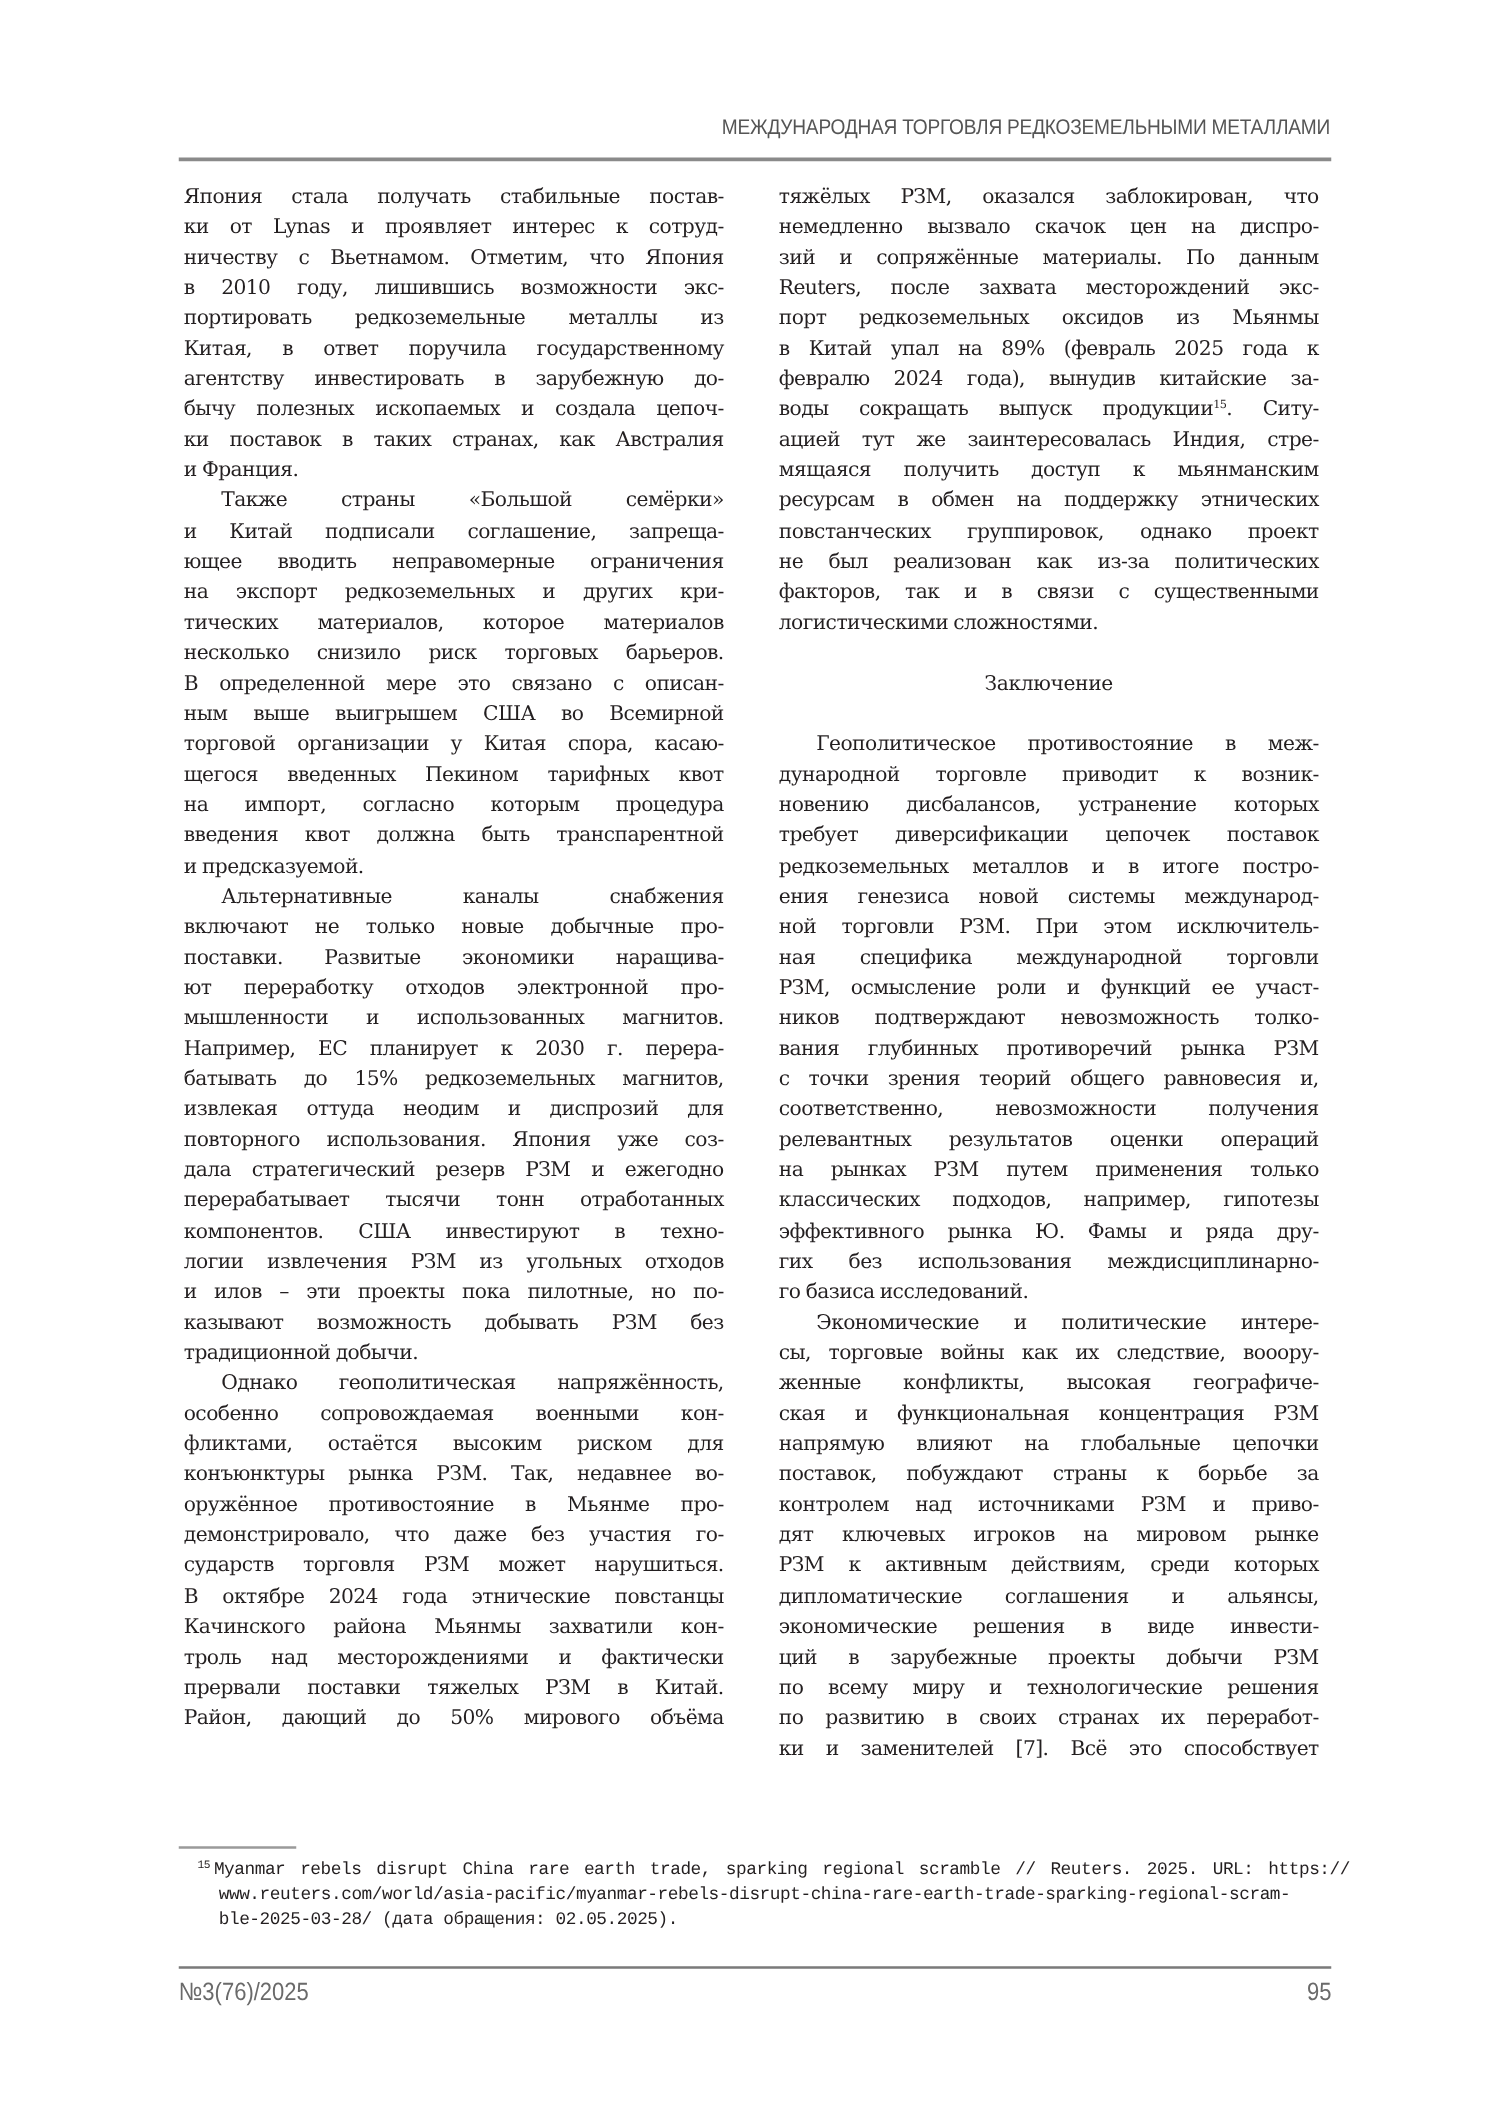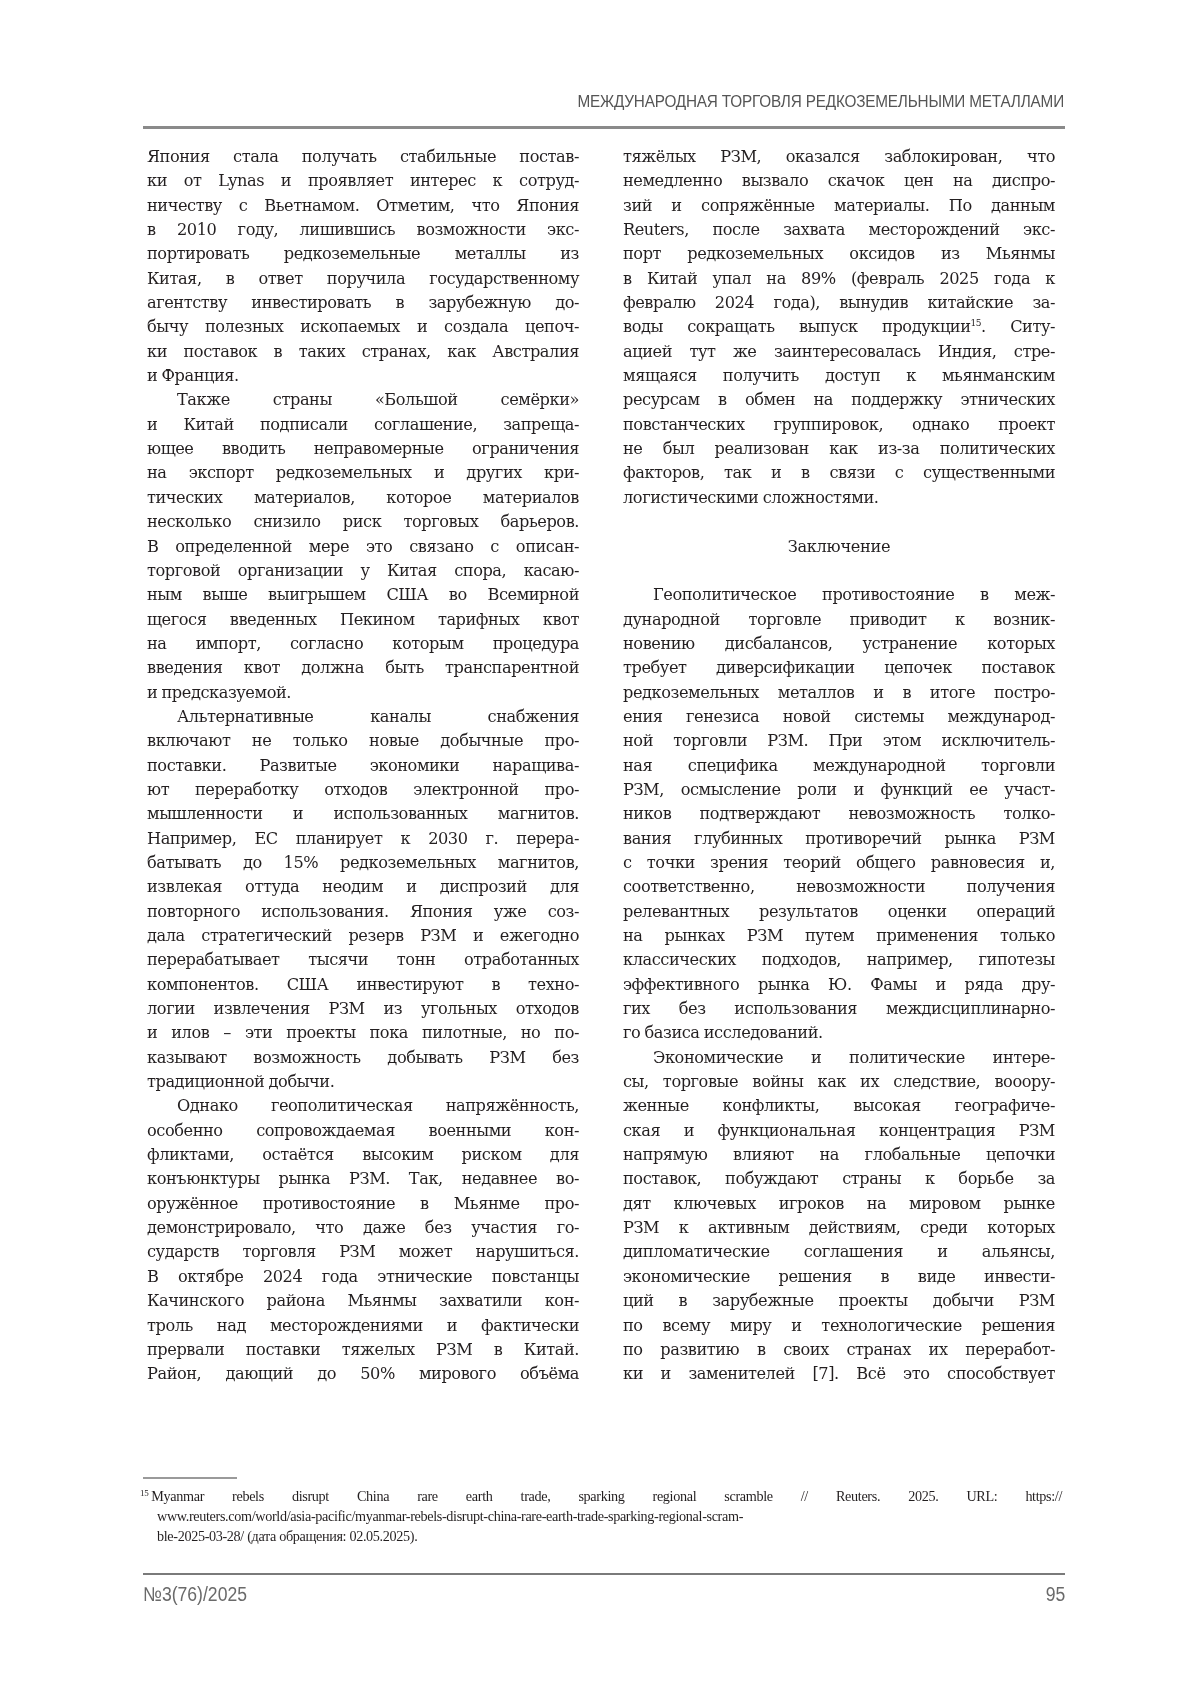--- a/index.html
+++ b/index.html
@@ -24,22 +24,22 @@
   .ln { display: block; height: 24.35px; white-space: nowrap; text-align: justify; text-align-last: justify; letter-spacing: -0.45px; word-spacing: -0.5px; }
   .ln.last { text-align-last: left; }
   .ln.indent { padding-left: 30px; }
   .heading {
     display: block; text-align: center; font-weight: normal; height: 24.35px;
     letter-spacing: -0.3px;
   }
   .gap { display: block; height: 24.35px; }
   sup { font-size: 9px; line-height: 0; vertical-align: 6px; }
   .footnote {
-    position: absolute; left: 140px; top: 1486px; width: 922px;
-    font-family: Liberation Serif, serif; font-size: 14.2px; line-height: 20px;
+    position: absolute; left: 158px; top: 1486px; width: 922px;
+    font-family: Liberation Mono, monospace; font-size: 14.2px; line-height: 20px;
     color: #231f20;
   }
   .footnote .fl { display: block; white-space: nowrap; text-align: justify; text-align-last: justify; padding-left: 17px; letter-spacing: -0.35px; }
   .footnote .fl.first { padding-left: 0; }
   .footnote .fl.last { text-align-last: left; }
   .footnote .fnmark { font-size: 9px; vertical-align: 5px; line-height: 0; margin-right: 3px; }
   .footer-issue {
     position: absolute; left: 143px; top: 1583px;
     font-family: "Liberation Sans", sans-serif; font-size: 20px; color: #6a6a6a;
     transform: scaleX(0.88); transform-origin: left center;
@@ -70,22 +70,22 @@
       <span class="ln last">и Франция.</span>
     </div>
     <div class="para">
       <span class="ln indent">Также страны «Большой семёрки»</span>
       <span class="ln">и Китай подписали соглашение, запреща-</span>
       <span class="ln">ющее вводить неправомерные ограничения</span>
       <span class="ln">на экспорт редкоземельных и других кри-</span>
       <span class="ln">тических материалов, которое материалов</span>
       <span class="ln">несколько снизило риск торговых барьеров.</span>
       <span class="ln">В определенной мере это связано с описан-</span>
+      <span class="ln">ным выше выигрышем США во Всемирной</span>
       <span class="ln">торговой организации у Китая спора, касаю-</span>
-      <span class="ln">ным выше выигрышем США во Всемирной</span>
       <span class="ln">щегося введенных Пекином тарифных квот</span>
       <span class="ln">на импорт, согласно которым процедура</span>
       <span class="ln">введения квот должна быть транспарентной</span>
       <span class="ln last">и предсказуемой.</span>
     </div>
     <div class="para">
       <span class="ln indent">Альтернативные каналы снабжения</span>
       <span class="ln">включают не только новые добычные про-</span>
       <span class="ln">поставки. Развитые экономики наращива-</span>
       <span class="ln">ют переработку отходов электронной про-</span>
@@ -159,20 +159,21 @@
       <span class="ln">гих без использования междисциплинарно-</span>
       <span class="ln last">го базиса исследований.</span>
     </div>
     <div class="para">
       <span class="ln indent">Экономические и политические интере-</span>
       <span class="ln">сы, торговые войны как их следствие, вооору-</span>
       <span class="ln">женные конфликты, высокая географиче-</span>
       <span class="ln">ская и функциональная концентрация РЗМ</span>
       <span class="ln">напрямую влияют на глобальные цепочки</span>
       <span class="ln">поставок, побуждают страны к борьбе за</span>
+      <span class="ln">контролем над источниками РЗМ и приво-</span>
       <span class="ln">дят ключевых игроков на мировом рынке</span>
       <span class="ln">РЗМ к активным действиям, среди которых</span>
       <span class="ln">дипломатические соглашения и альянсы,</span>
       <span class="ln">экономические решения в виде инвести-</span>
       <span class="ln">ций в зарубежные проекты добычи РЗМ</span>
       <span class="ln">по всему миру и технологические решения</span>
       <span class="ln">по развитию в своих странах их переработ-</span>
       <span class="ln">ки и заменителей [7]. Всё это способствует</span>
     </div>
   </div>

